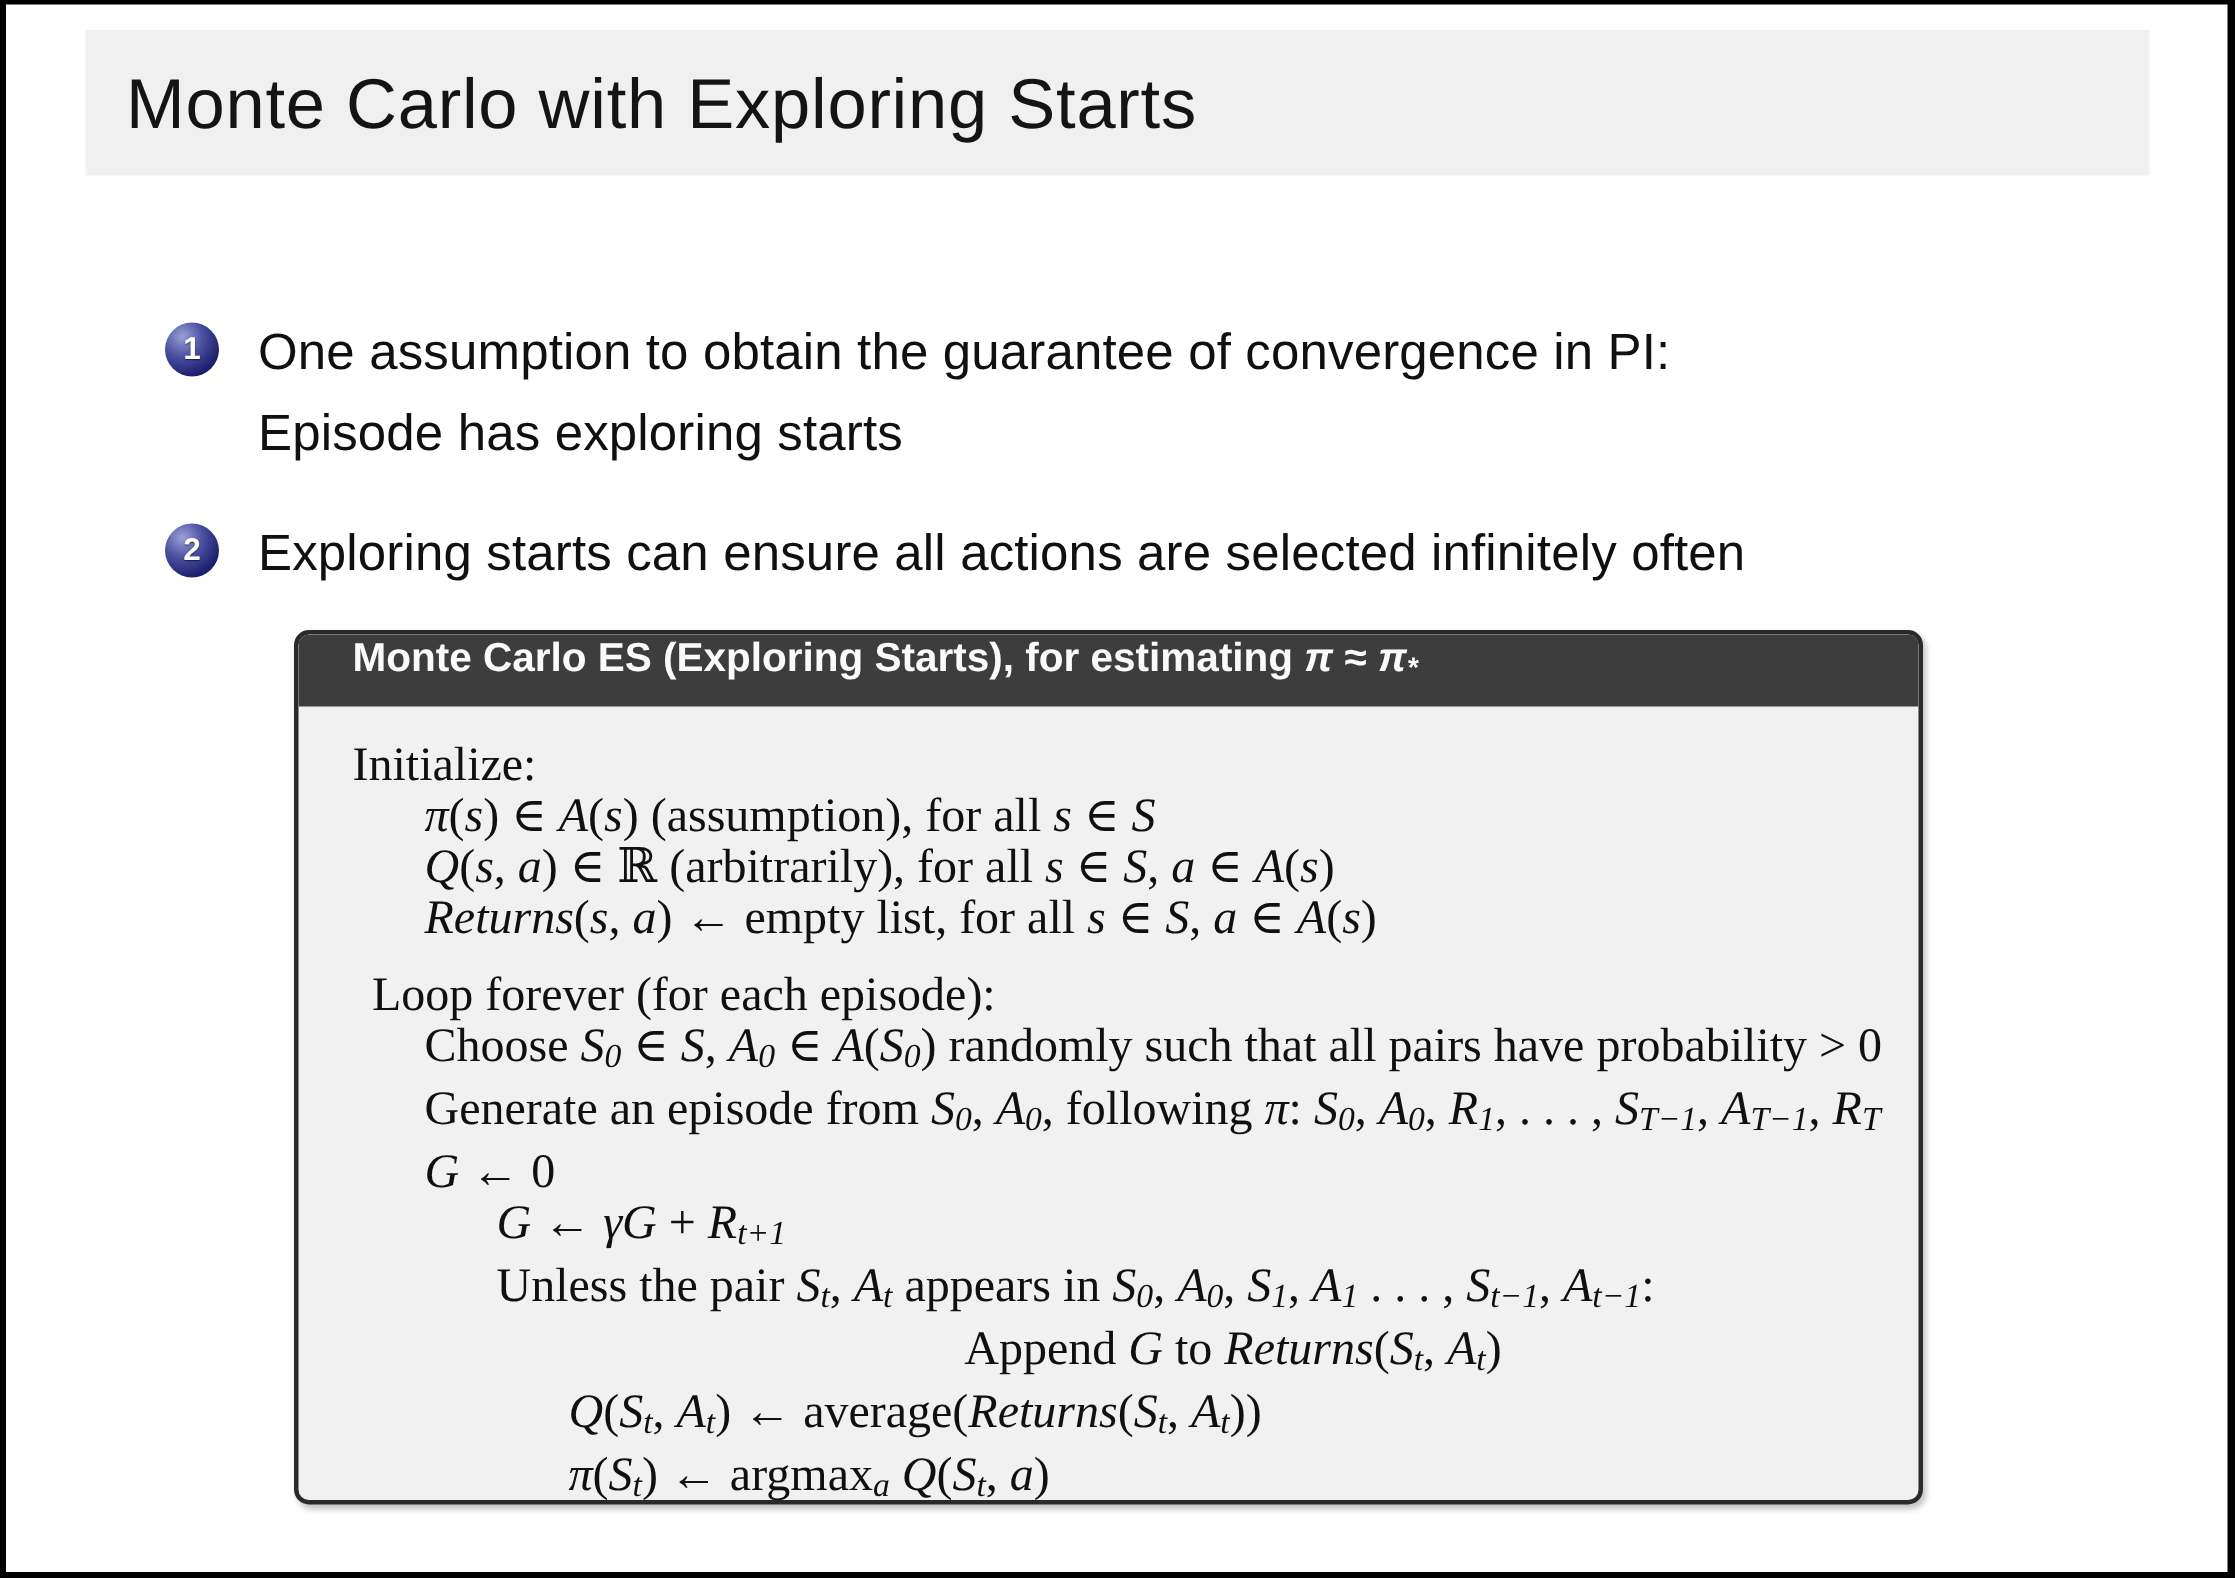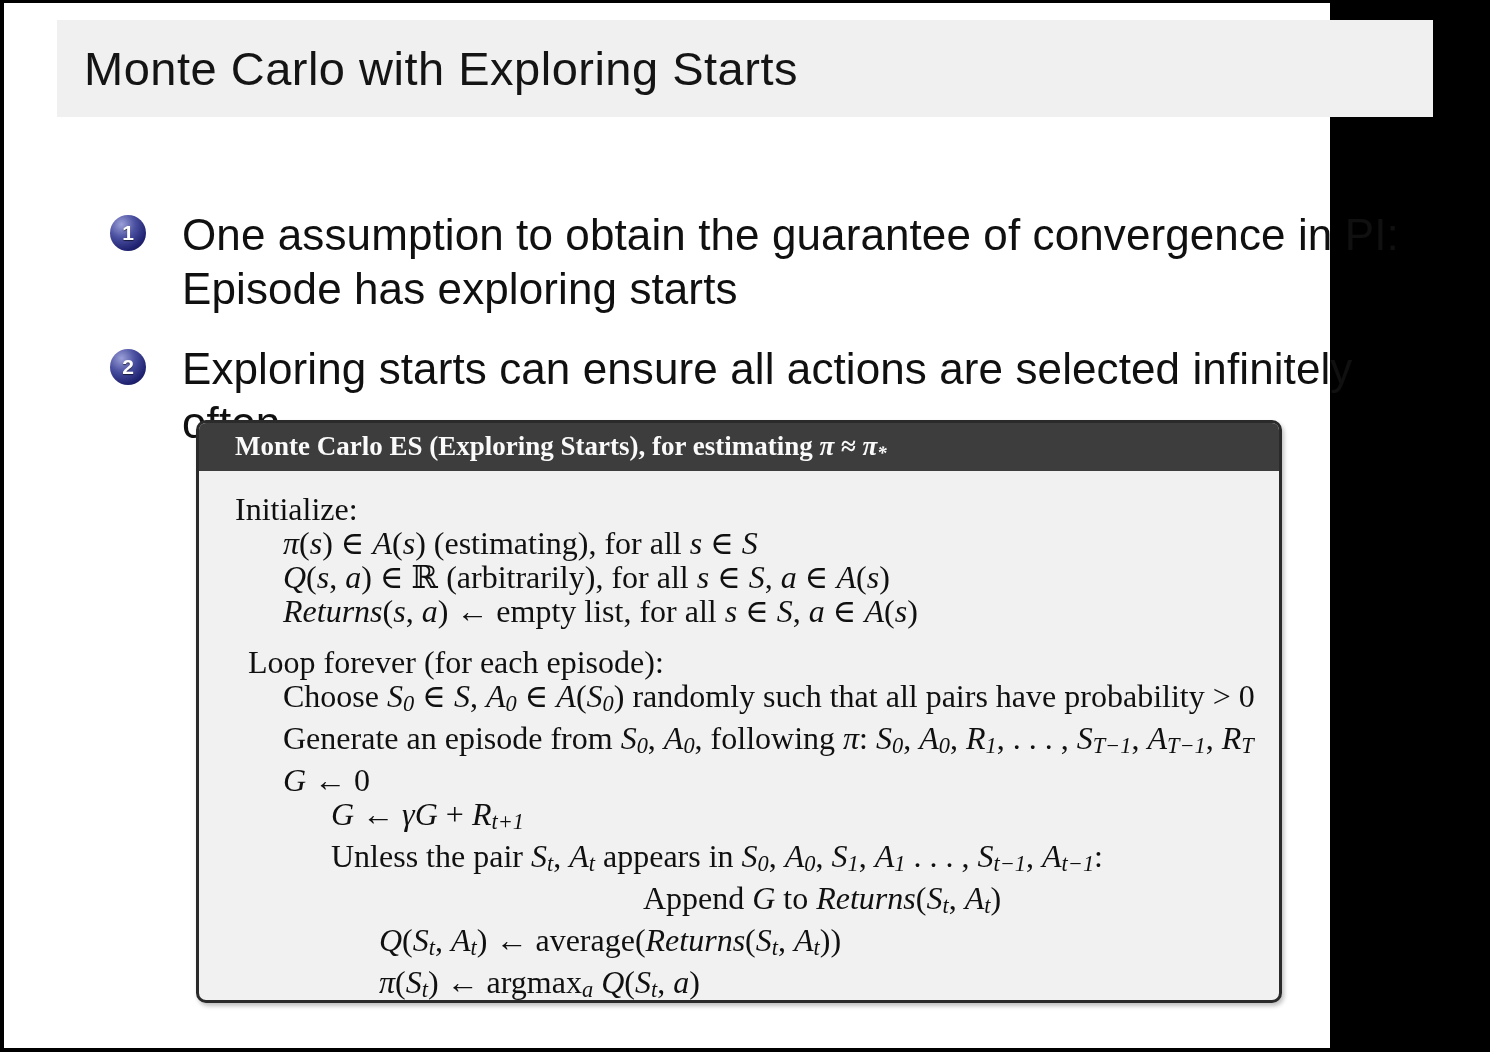--- a/index.html
+++ b/index.html
@@ -5,21 +5,21 @@
   html, body { margin: 0; padding: 0; }
   body {
     width: 1490px; height: 1052px;
     background: #000;
     font-family: "Liberation Sans", "DejaVu Sans", sans-serif;
     overflow: hidden;
   }
   .slide {
     position: absolute;
     left: 4px; top: 3px;
-    width: 1326px; height: 1045px;
+    width: 1481px; height: 1045px;
     background: #ffffff;
   }
   
   .title-band {
     position: absolute;
     left: 53px; top: 17px;
     width: 1376px; height: 97px;
     background: var(--title-band, #f0f0f0);
     display: flex; align-items: center;
   }
@@ -47,45 +47,45 @@
     width: 36px; height: 36px;
     margin-top: 7px;
     border-radius: 50%;
     background: radial-gradient(circle at 32% 26%, #9ba0d8 0%, #4a4fa0 38%, var(--ball, #1f2270) 72%, #10123f 100%);
     color: #fff;
     font-size: 21px; font-weight: bold;
     display: flex; align-items: center; justify-content: center;
     text-shadow: 0 1px 1px rgba(0,0,0,.6);
   }
   .bullet-text {
-    margin-left: 36px;
-    font-size: 44px;
+    margin-left: 26px;
+    font-size: 34px;
     line-height: 54px;
     color: #101010;
     letter-spacing: 0.1px;
   }
   
   .algo-box {
     position: absolute;
     left: 192px; top: 417px;
     width: 1086px; height: 583px;
     background: var(--algo-body-bg, #f1f1f1);
     border: 3px solid var(--algo-border, #2a2a2a);
     border-radius: 10px;
     box-sizing: border-box;
     overflow: hidden;
     box-shadow: 2px 3px 4px rgba(0,0,0,.25);
   }
   .algo-header {
     background: var(--algo-header-bg, #3d3d3d);
     height: 48px;
-    display: flex; align-items: center;
+    display: flex; align-items: flex-start;
     padding-left: 36px;
     color: #fafafa;
-    font-family: Liberation Serif, serif;
+    font-family: Liberation Sans, sans-serif;
     font-weight: bold;
     font-size: 27px;
   }
   .algo-body {
     padding: 21px 14px 0 36px;
     font-family: "Liberation Serif", "DejaVu Serif", serif;
     font-size: 32px;
     color: #101010;
   }
   .algo-line {
@@ -127,21 +127,21 @@
       </div>
     </div>
   </section>
 
   <section class="algo-box">
     <div class="algo-header">
       <span id="algo-title"><span class="r-n">Monte Carlo ES (Exploring Starts), for estimating </span><span class="r-i">π</span><span class="r-n"> ≈ </span><span class="r-i">π</span><span class="r-sub">*</span></span>
     </div>
     <div class="algo-body" id="algo-body">
         <div class="algo-line" style="padding-left: 0px;"><span class="r-n">Initialize:</span></div>
-        <div class="algo-line" style="padding-left: 48px;"><span class="r-i">π</span><span class="r-n">(</span><span class="r-i">s</span><span class="r-n">) ∈ </span><span class="r-c">A</span><span class="r-n">(</span><span class="r-i">s</span><span class="r-n">) (estimating), for all </span><span class="r-i">s</span><span class="r-n"> ∈ </span><span class="r-c">S</span></div>
+        <div class="algo-line" style="padding-left: 48px;"><span class="r-i">π</span><span class="r-n">(</span><span class="r-i">s</span><span class="r-n">) ∈ </span><span class="r-c">A</span><span class="r-n">(</span><span class="r-i">s</span><span class="r-n">) (assumption), for all </span><span class="r-i">s</span><span class="r-n"> ∈ </span><span class="r-c">S</span></div>
         <div class="algo-line" style="padding-left: 48px;"><span class="r-i">Q</span><span class="r-n">(</span><span class="r-i">s</span><span class="r-n">, </span><span class="r-i">a</span><span class="r-n">) ∈ ℝ (arbitrarily), for all </span><span class="r-i">s</span><span class="r-n"> ∈ </span><span class="r-c">S</span><span class="r-n">, </span><span class="r-i">a</span><span class="r-n"> ∈ </span><span class="r-c">A</span><span class="r-n">(</span><span class="r-i">s</span><span class="r-n">)</span></div>
         <div class="algo-line" style="padding-left: 48px;"><span class="r-i">Returns</span><span class="r-n">(</span><span class="r-i">s</span><span class="r-n">, </span><span class="r-i">a</span><span class="r-n">) ← empty list, for all </span><span class="r-i">s</span><span class="r-n"> ∈ </span><span class="r-c">S</span><span class="r-n">, </span><span class="r-i">a</span><span class="r-n"> ∈ </span><span class="r-c">A</span><span class="r-n">(</span><span class="r-i">s</span><span class="r-n">)</span></div>
         <div class="algo-line gap" style="padding-left: 0px;"><span class="r-n">Loop forever (for each episode):</span></div>
         <div class="algo-line" style="padding-left: 48px;"><span class="r-n">Choose </span><span class="r-i">S</span><span class="r-sub">0</span><span class="r-n"> ∈ </span><span class="r-c">S</span><span class="r-n">, </span><span class="r-i">A</span><span class="r-sub">0</span><span class="r-n"> ∈ </span><span class="r-c">A</span><span class="r-n">(</span><span class="r-i">S</span><span class="r-sub">0</span><span class="r-n">) randomly such that all pairs have probability &gt; 0</span></div>
         <div class="algo-line" style="padding-left: 48px;"><span class="r-n">Generate an episode from </span><span class="r-i">S</span><span class="r-sub">0</span><span class="r-n">, </span><span class="r-i">A</span><span class="r-sub">0</span><span class="r-n">, following </span><span class="r-i">π</span><span class="r-n">: </span><span class="r-i">S</span><span class="r-sub">0</span><span class="r-n">, </span><span class="r-i">A</span><span class="r-sub">0</span><span class="r-n">, </span><span class="r-i">R</span><span class="r-sub">1</span><span class="r-n">, . . . , </span><span class="r-i">S</span><span class="r-sub">T−1</span><span class="r-n">, </span><span class="r-i">A</span><span class="r-sub">T−1</span><span class="r-n">, </span><span class="r-i">R</span><span class="r-sub">T</span></div>
         <div class="algo-line" style="padding-left: 48px;"><span class="r-i">G</span><span class="r-n"> ← 0</span></div>
         <div class="algo-line" style="padding-left: 96px;"><span class="r-i">G</span><span class="r-n"> ← </span><span class="r-i">γ</span><span class="r-i">G</span><span class="r-n"> + </span><span class="r-i">R</span><span class="r-sub">t+1</span></div>
         <div class="algo-line" style="padding-left: 96px;"><span class="r-n">Unless the pair </span><span class="r-i">S</span><span class="r-sub">t</span><span class="r-n">, </span><span class="r-i">A</span><span class="r-sub">t</span><span class="r-n"> appears in </span><span class="r-i">S</span><span class="r-sub">0</span><span class="r-n">, </span><span class="r-i">A</span><span class="r-sub">0</span><span class="r-n">, </span><span class="r-i">S</span><span class="r-sub">1</span><span class="r-n">, </span><span class="r-i">A</span><span class="r-sub">1</span><span class="r-n"> . . . , </span><span class="r-i">S</span><span class="r-sub">t−1</span><span class="r-n">, </span><span class="r-i">A</span><span class="r-sub">t−1</span><span class="r-n">:</span></div>
         <div class="algo-line" style="padding-left: 144px; text-align: center;"><span class="r-n">Append </span><span class="r-i">G</span><span class="r-n"> to </span><span class="r-i">Returns</span><span class="r-n">(</span><span class="r-i">S</span><span class="r-sub">t</span><span class="r-n">, </span><span class="r-i">A</span><span class="r-sub">t</span><span class="r-n">)</span></div>
         <div class="algo-line" style="padding-left: 144px;"><span class="r-i">Q</span><span class="r-n">(</span><span class="r-i">S</span><span class="r-sub">t</span><span class="r-n">, </span><span class="r-i">A</span><span class="r-sub">t</span><span class="r-n">) ← average(</span><span class="r-i">Returns</span><span class="r-n">(</span><span class="r-i">S</span><span class="r-sub">t</span><span class="r-n">, </span><span class="r-i">A</span><span class="r-sub">t</span><span class="r-n">))</span></div>

